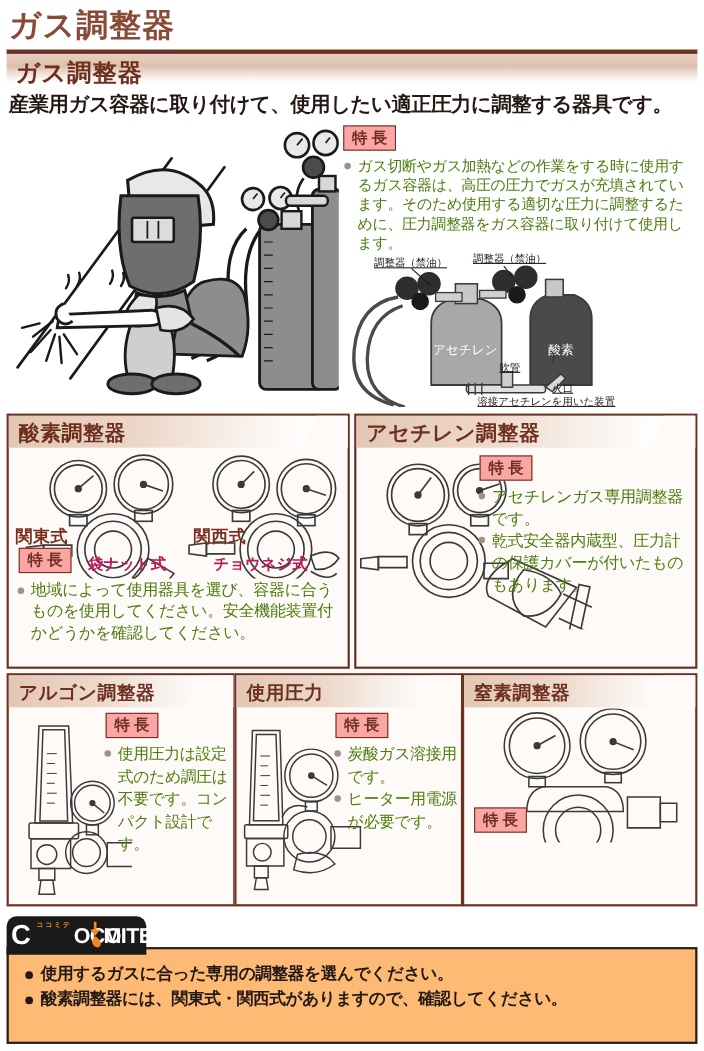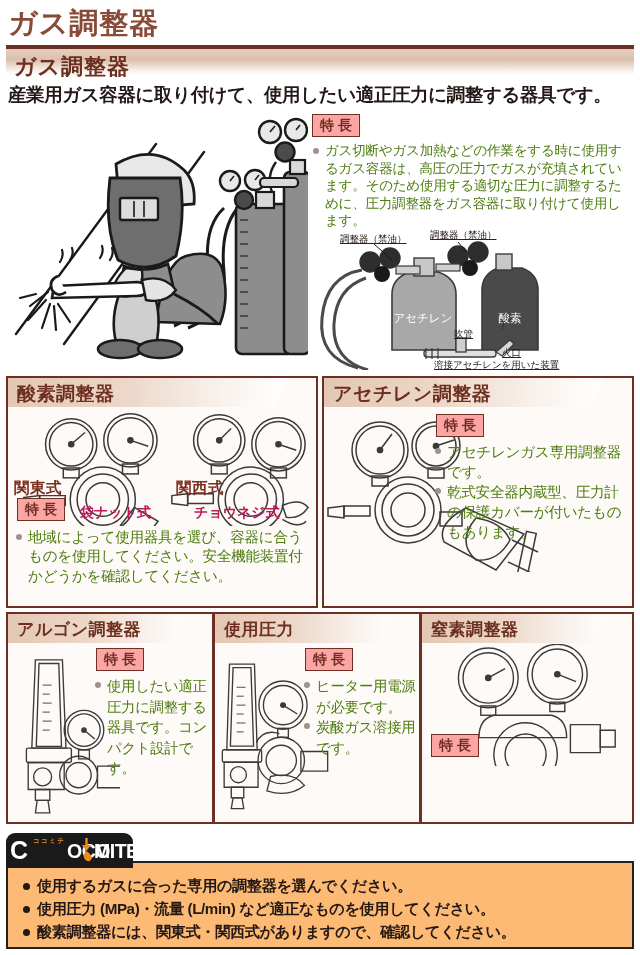--- a/index.html
+++ b/index.html
@@ -404,21 +404,21 @@
           <circle cx="34" cy="136" r="10"></circle>
           <path d="M95 124 l26 0 l0 24 l-26 0 z"></path>
           <path d="M26 150 l16 0 l0 12 l-16 0 z"></path>
           <path d="M28 162 l12 0 l2 14 l-16 0 z"></path>
         </g>
       </svg>
       <div style="position:absolute;left:88px;top:34px;">
         <div class="badge"><span>特 長</span></div>
       </div>
       <div style="position:absolute;left:86px;top:62px;width:116px;">
-        <div class="bl" style="font-size:14.4px;line-height:20.5px;">使用したい適正圧力に調整する器具です。コンパクト設計です。</div>
+        <div class="bl" style="font-size:14.4px;line-height:20.5px;">使用圧力は設定式のため調圧は不要です。コンパクト設計です。</div>
       </div>
     </div>
 
     <div class="panel p-co2">
       <div class="panel-hd sm">
         <div class="t">使用圧力</div>
       </div>
       <svg viewBox="0 0 130 170" style="position:absolute;left:2px;top:32px;width:116px;height:170px">
         <g fill="none" stroke="#3a3a3a" stroke-width="1.5">
           <path d="M14 10 l28 0 l3 96 l-34 0 z"></path>
@@ -445,22 +445,22 @@
           <path d="M94 108 l30 0 l0 22 l-30 0 z"></path>
           <path d="M60 136 q26 -6 38 10 q-18 14 -42 6 z"></path>
           <path d="M16 148 l14 0 l0 12 l-14 0 z"></path>
           <path d="M18 160 l10 0 l2 12 l-14 0 z"></path>
         </g>
       </svg>
       <div style="position:absolute;left:90px;top:34px;">
         <div class="badge"><span>特 長</span></div>
       </div>
       <div style="position:absolute;left:88px;top:62px;width:116px;">
+        <div class="bl" style="font-size:14.4px;line-height:20.5px;">炭酸ガス溶接用です。</div>
         <div class="bl" style="font-size:14.4px;line-height:20.5px;">ヒーター用電源が必要です。</div>
-        <div class="bl" style="font-size:14.4px;line-height:20.5px;">炭酸ガス溶接用です。</div>
       </div>
     </div>
 
     <div class="panel p-n2">
       <div class="panel-hd sm">
         <div class="t">窒素調整器</div>
       </div>
       <svg viewBox="0 0 210 130" style="position:absolute;left:14px;top:30px;width:196px;height:122px">
         <g fill="none" stroke="#3a3a3a" stroke-width="1.5">
           <circle cx="56" cy="36" r="32"></circle>
@@ -493,18 +493,17 @@
       <div class="coco-main" style="left:17px;margin-left:44px;">OCO</div>
       <svg class="coco-drop" viewBox="0 0 13 25">
         <path d="M6.5 1 L6.5 9" stroke="#f08a1d" stroke-width="2.4"></path>
         <path d="M2 8 L11 8 L6.5 14 Z" fill="#f08a1d"></path>
         <path d="M6.5 14 q-5 5 -1 9 q4 3 6 -1 q1 -4 -5 -8 z" fill="#f08a1d"></path>
       </svg>
       <div class="coco-main" style="left:88px;">MITE</div>
     </div>
     <div class="coco-body">
       <div class="coco-bl">使用するガスに合った専用の調整器を選んでください。</div>
-      <div class="coco-bl">使用圧力 (MPa)・流量 (L/min) など適正なものを使用してください。</div>
       <div class="coco-bl">酸素調整器には、関東式・関西式がありますので、確認してください。</div>
     </div>
   </div>
 
 </div>
 
 </body></html>

